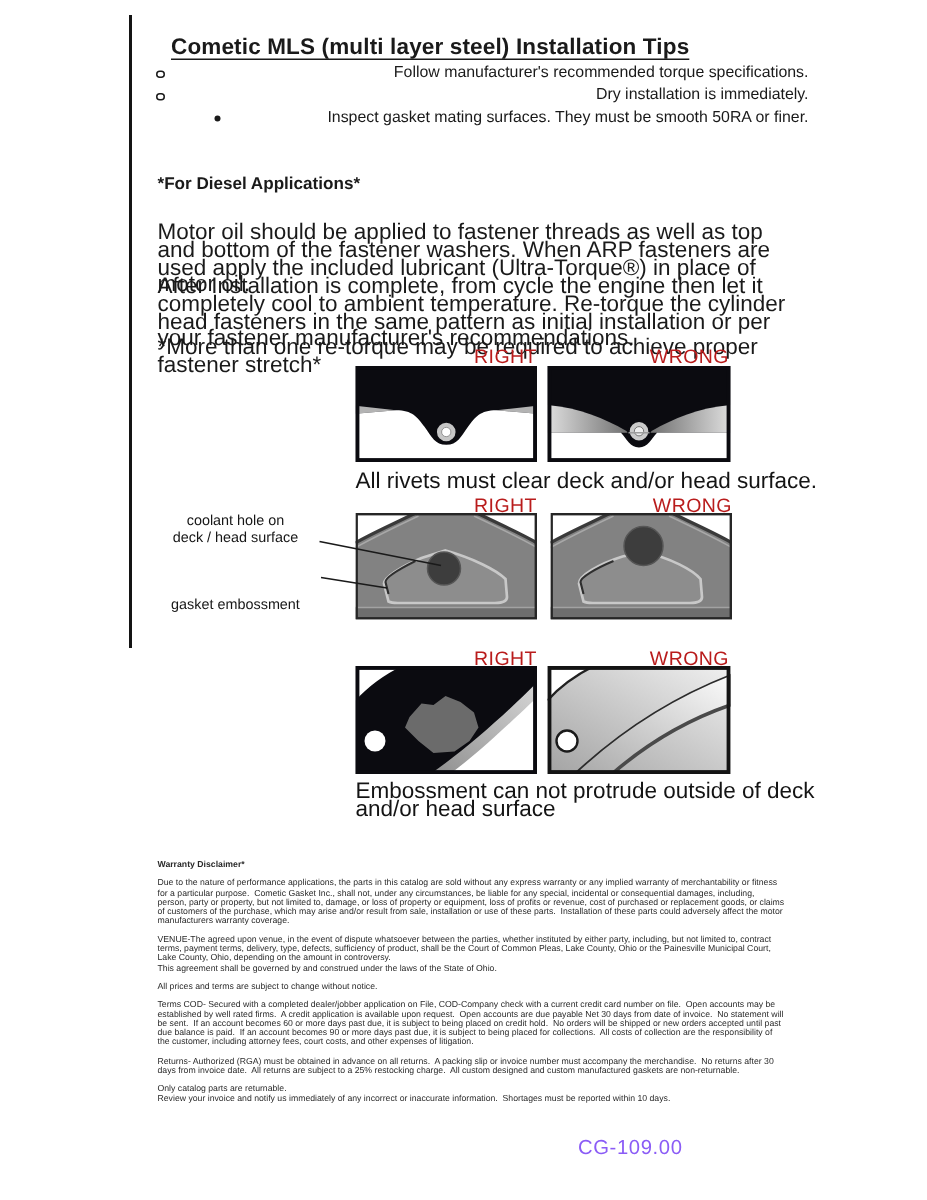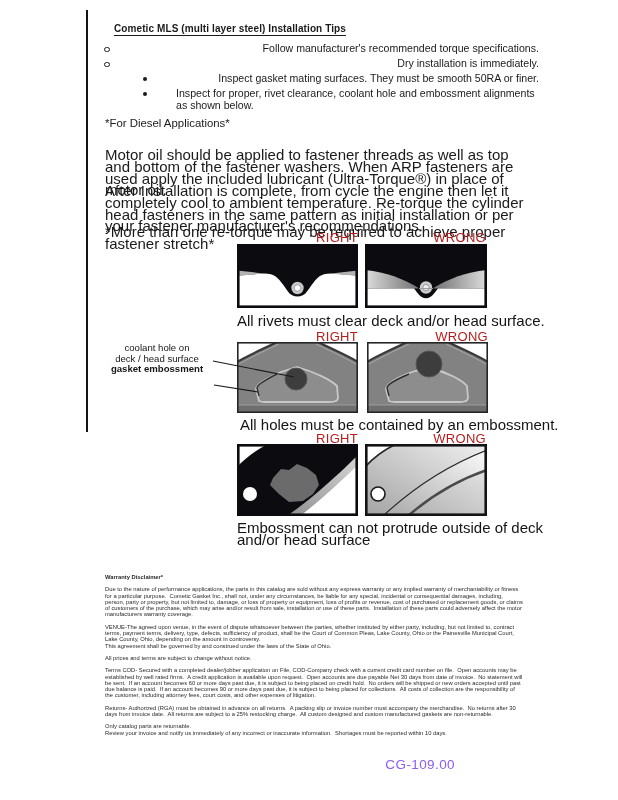--- a/index.html
+++ b/index.html
@@ -4,30 +4,30 @@
 <style>
   html,body{margin:0;padding:0;background:#e8e8e8;}
   .page{
     position:relative;width:618px;height:800px;background:#ffffff;
     font-family:"Liberation Sans","DejaVu Sans",sans-serif;color:#1a1a1a;
     overflow:hidden;margin:0 auto;
   }
   .abs{position:absolute;}
   .edge-line{position:absolute;left:86px;top:10px;width:2px;height:422px;background:#141414;}
   .doc-title{
-    left:114px;top:23px;font-size:10px;font-weight:bold;letter-spacing:.1px;
+    left:114px;top:23px;font-size:15px;font-weight:bold;letter-spacing:.1px;
     text-decoration:underline;text-underline-offset:3px;
   }
   .tips{left:104px;top:42px;width:435px;font-size:10.6px;}
   .tip-row{display:flex;align-items:flex-start;height:15px;justify-content:space-between;}
   .tip-row.sub{padding-left:39px;gap:24px;}
   .marker{flex:0 0 9px;position:relative;top:4.5px;}
   .marker .o{display:block;width:3.5px;height:3.5px;border:1px solid #1a1a1a;border-radius:50%;}
   .marker .f{display:block;width:4px;height:4px;background:#1a1a1a;border-radius:50%;}
-  .sec-head{left:105px;top:117px;font-size:11.4px;font-weight:normal;}
+  .sec-head{left:105px;top:117px;font-size:11.4px;font-weight:bold;}
   .para{left:105px;width:432px;font-size:15px;line-height:11.8px;margin-top:16px;}
   .rw-label{font-size:13px;color:#b91c1c;width:121px;text-align:right;letter-spacing:.3px;}
   .caption{font-size:15px;color:#141414;}
   .panel{position:absolute;}
   .panel svg{display:block;}
   .callout{font-size:9.6px;line-height:11px;text-align:center;width:106px;color:#161616;}
   .legal{left:105px;top:574px;width:418px;font-size:5.8px;line-height:6.3px;color:#2a2a2a;}
   .legal p{margin:0 0 6px 0;white-space:pre-wrap;}
   .legal .lh{font-weight:bold;margin-bottom:6px;}
   .page-code{left:330px;top:757px;width:125px;text-align:right;font-size:13.5px;color:#8b5cf6;letter-spacing:.4px;}
@@ -53,26 +53,20 @@
           <span class="o"></span>
         </span>
       <span>Dry installation is immediately.</span>
     </div>
     <div class="tip-row sub">
       <span class="marker">
           <span class="f"></span>
         </span>
       <span>Inspect gasket mating surfaces.  They must be smooth 50RA or finer.</span>
     </div>
-    <div class="tip-row sub">
-      <span class="marker">
-          <span class="f"></span>
-        </span>
-      <span>Inspect for proper, rivet clearance, coolant hole and embossment alignments as shown below.</span>
-    </div>
   </div>
 
   <div class="abs sec-head">*For Diesel Applications*</div>
   <div class="abs para" style="top:133px;">Motor oil should be applied to fastener threads as well as top and bottom of the fastener washers. When ARP fasteners are used apply the included lubricant (Ultra-Torque®) in place of motor oil.</div>
   <div class="abs para" style="top:169px;">After Installation is complete, from cycle the engine then let it completely cool to ambient temperature. Re-torque the cylinder head fasteners in the same pattern as initial installation or per your fastener manufacturer's recommendations.</div>
   <div class="abs para" style="top:210px;">*More than one re-torque may be required to achieve proper fastener stretch*</div>
 
   <div class="abs rw-label" style="left:237px;top:230px;">RIGHT</div>
   <div class="abs rw-label" style="left:365px;top:230px;">WRONG</div>
 
@@ -147,27 +141,26 @@
       <path d="M121,23 C110,17 96,10 79,2" fill="none" stroke="#a8a8a8" stroke-width="1"></path>
       <path d="M22,59 L19,47 C19,42 32,34 48,29 L62,26 C80,30 95,38 100,44 L101,56 C101,59 97,60 93,60 L28,60 C24,60 22,59 22,59 Z" fill="#8d8d8d" stroke="#c8c8c8" stroke-width="1.8"></path>
       <path d="M22,54 L20,46 C20,43 30,37 42,32" fill="none" stroke="#2f2f2f" stroke-width="1.4"></path>
       <circle cx="62" cy="22" r="13" fill="#3d3d3d" stroke="#565656" stroke-width="1"></circle>
       <rect x="0.8" y="0.8" width="119.4" height="69.4" fill="none" stroke="#262626" stroke-width="1.6"></rect>
     </svg>
   </div>
 
   <div class="abs callout" style="left:104px;top:342px;white-space:pre-line;">coolant hole on
 deck / head surface</div>
-  <div class="abs callout" style="left:104px;top:363px;font-weight:bold;">gasket embossment</div>
+  <div class="abs callout" style="left:104px;top:398px;">gasket embossment</div>
   <svg class="abs" style="left:110px;top:340px;" width="260" height="75" viewBox="0 0 260 75">
     <line x1="103" y1="21" x2="184" y2="37" stroke="#1a1a1a" stroke-width="1.1"></line>
     <line x1="104" y1="45" x2="148" y2="52" stroke="#1a1a1a" stroke-width="1.1"></line>
   </svg>
 
-  <div class="abs caption" style="left:240px;top:416px;">All holes must be contained by an embossment.</div>
 
   <div class="abs rw-label" style="left:237px;top:431px;">RIGHT</div>
   <div class="abs rw-label" style="left:365px;top:431px;">WRONG</div>
 
   <div class="panel" style="left:237px;top:444px;">
     <svg width="121" height="72" viewBox="0 0 121 72">
       <defs>
         <linearGradient id="stripeG" x1="0" y1="1" x2="1" y2="0">
           <stop offset="0" stop-color="#8f8f8f"></stop>
             <stop offset="1" stop-color="#d6d6d6"></stop>

